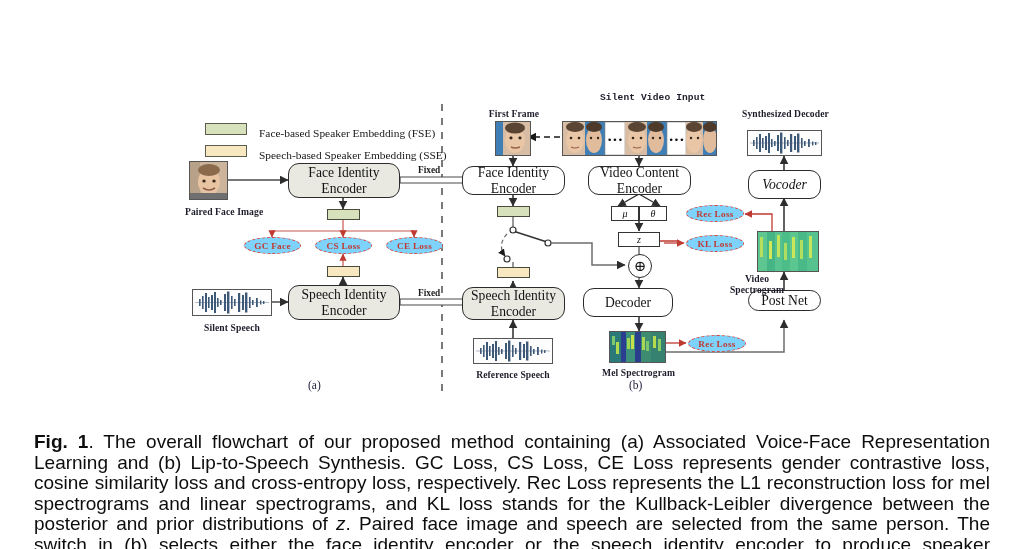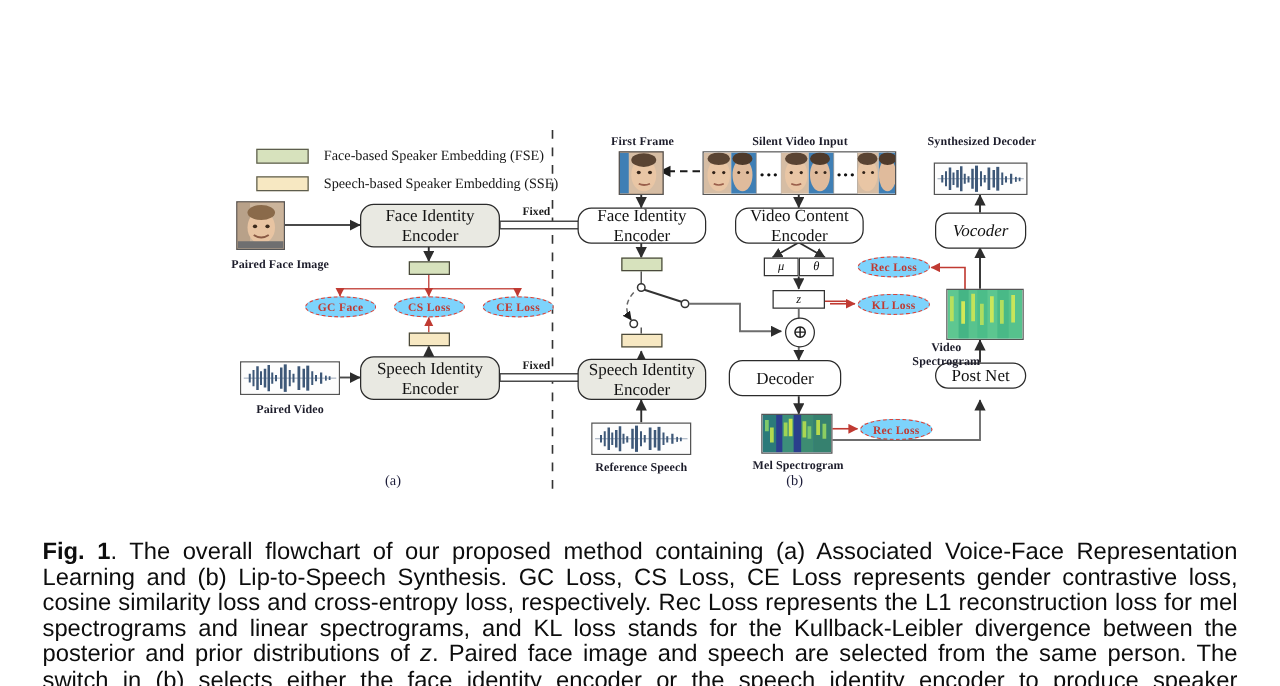--- a/index.html
+++ b/index.html
@@ -22,21 +22,21 @@
   #caption i{font-style:italic;}
 
   
   .legend-row{position:absolute;display:flex;align-items:center;}
   .legend-swatch{
     width:42px;height:12px;border:1px solid #5d5d4e;box-sizing:border-box;
   }
   .legend-label{
     margin-left:12px;font-size:11.4px;
     font-family:"Liberation Serif","DejaVu Serif",serif;
-    color:#181818;white-space:nowrap;
+    color:#181818;white-space:nowrap;margin-top:8px;
   }
 
   
   .nodebox{
     position:absolute;box-sizing:border-box;
     border:1.6px solid #2b2b2b;border-radius:11px;
     display:flex;align-items:center;justify-content:center;
     text-align:center;line-height:1.16;
     font-family:"Liberation Serif","DejaVu Serif",serif;
     font-size:13.6px;color:#121212;
@@ -256,38 +256,38 @@
           <rect x="49" y="5" width="2" height="15"></rect>
         <rect x="52" y="2.5" width="2.4" height="20"></rect>
           <rect x="56" y="7" width="1.6" height="11"></rect>
         <rect x="59" y="10" width="1.6" height="5"></rect>
           <rect x="63" y="8" width="1.8" height="9"></rect>
         <rect x="67" y="10.5" width="1.4" height="4"></rect>
           <rect x="70" y="11" width="1.4" height="3"></rect>
       </g>
     </svg>
   </div>
-  <div class="txtlabel" style="left:196px;top:322px;width:72px;">Paired Video</div>
+  <div class="txtlabel" style="left:196px;top:322px;width:72px;">Silent Speech</div>
 
   <div class="panel-label" style="left:308px;top:379px;">(a)</div>
 
   <div class="txtlabel" style="left:485px;top:108px;width:58px;">First Frame</div>
   <div class="thumb facethumb" style="left:495px;top:121px;width:36px;height:35px;">
     <svg width="34" height="33" viewBox="0 0 34 33">
       <rect width="34" height="33" fill="#d6bda4"></rect>
       <rect x="0" y="0" width="7" height="33" fill="#3f7fb5"></rect>
       <ellipse cx="19" cy="18" rx="10" ry="13" fill="#e9c6a5"></ellipse>
       <ellipse cx="19" cy="6" rx="10" ry="5.5" fill="#5a4433"></ellipse>
       <ellipse cx="15" cy="16" rx="1.6" ry="1.4" fill="#35251a"></ellipse>
       <ellipse cx="24" cy="16" rx="1.6" ry="1.4" fill="#35251a"></ellipse>
       <path d="M15,25 Q19,27 24,25" stroke="#9a5f4b" stroke-width="1.4" fill="none"></path>
     </svg>
   </div>
 
-  <div class="txtlabel" style="left:600px;top:108px;width:80px;">Silent Video Input</div>
+  <div class="txtlabel" style="left:600px;top:92px;width:80px;font-family:Liberation Mono, monospace;">Silent Video Input</div>
   <div class="thumb" style="left:562px;top:121px;width:155px;height:35px;background:#fff;">
     <svg width="153" height="33" viewBox="0 0 153 33">
       <rect width="153" height="33" fill="#ffffff"></rect>
       <g>
         <rect x="0" y="0" width="22" height="33" fill="#d6bda4"></rect>
         <ellipse cx="12" cy="18" rx="9" ry="13" fill="#e9c6a5"></ellipse>
         <ellipse cx="12" cy="5" rx="9" ry="5" fill="#5a4433"></ellipse>
         <circle cx="8" cy="16" r="1.3" fill="#33241a"></circle>
           <circle cx="16" cy="16" r="1.3" fill="#33241a"></circle>
         <path d="M8,25 Q12,27 16,25" stroke="#9a5f4b" stroke-width="1.2" fill="none"></path>

